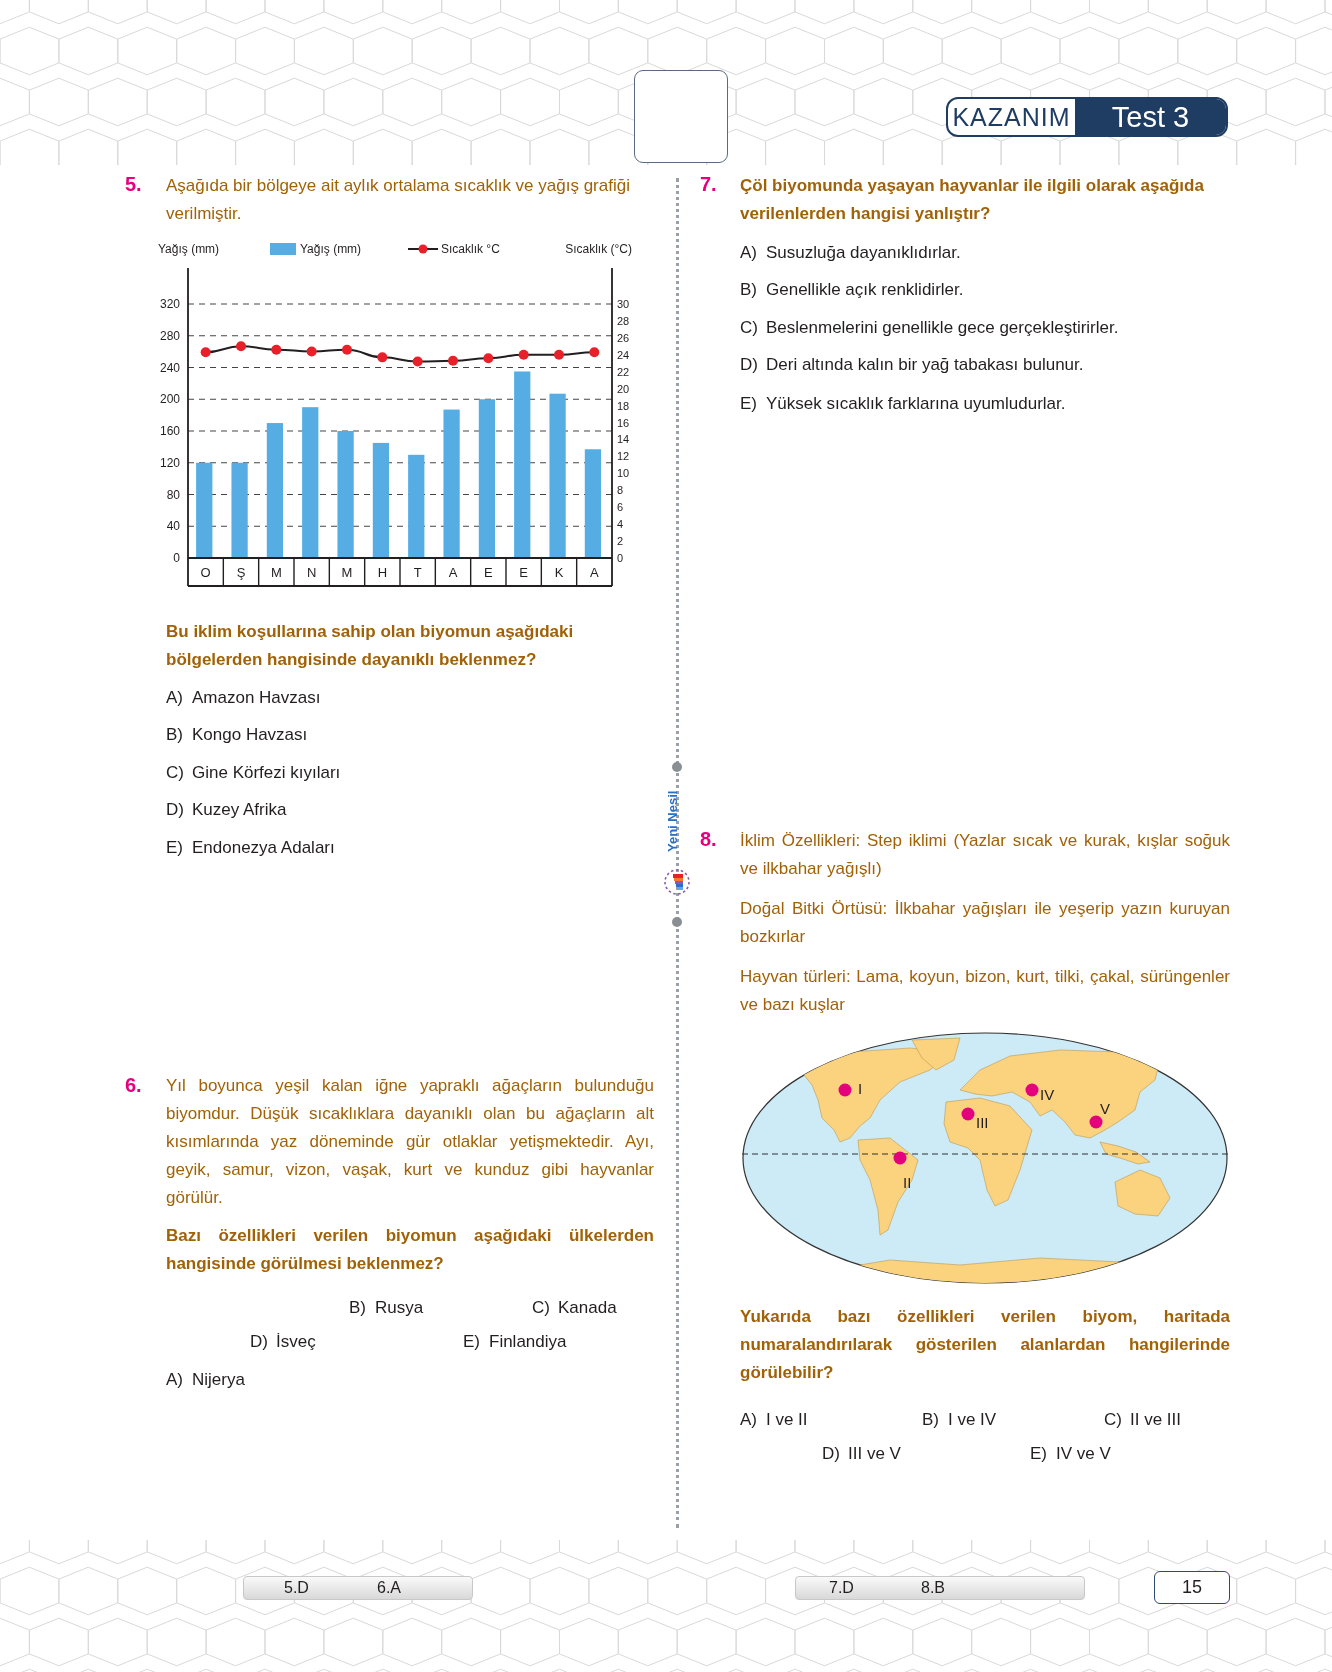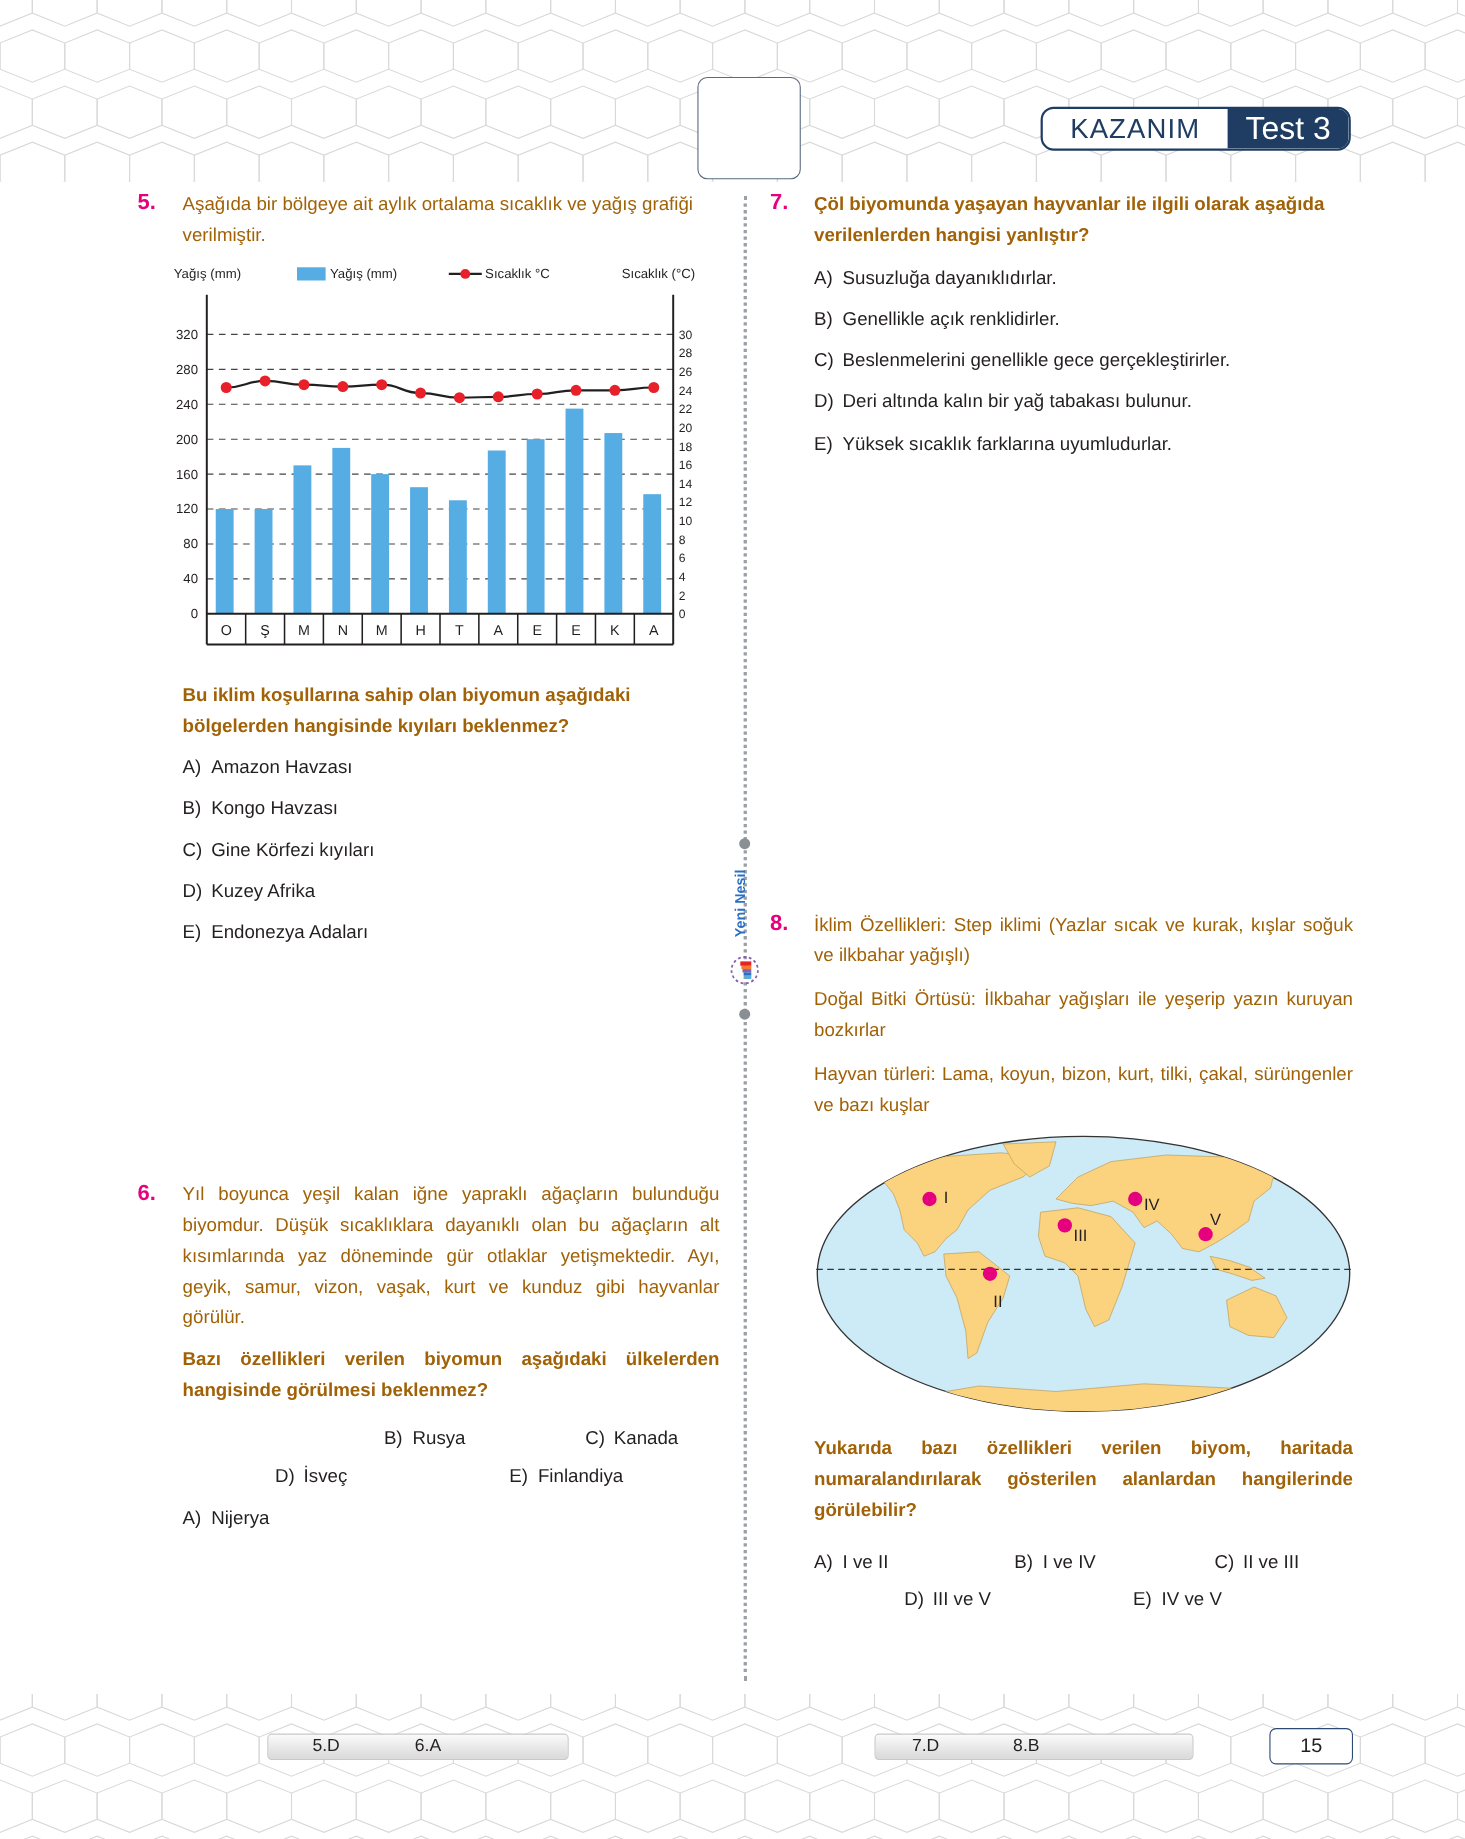--- a/index.html
+++ b/index.html
@@ -4,21 +4,21 @@
 <style>
   * { box-sizing: border-box; margin: 0; padding: 0; }
   body { width: 1332px; height: 1672px; background: #ffffff; font-family: "Liberation Sans", sans-serif; color: #231f20; position: relative; overflow: hidden; }
   .hexbg { position: absolute; left: 0; width: 1332px; pointer-events: none; }
   .hexbg.top { top: 0; height: 165px; }
   .hexbg.bottom { top: 1540px; height: 132px; }
 
   .blank-box { position: absolute; left: 634px; top: 70px; width: 94px; height: 93px; border: 1.5px solid #5a6b80; border-radius: 9px; background: #fff; }
 
   .badge { position: absolute; left: 946px; top: 97px; width: 282px; height: 40px; border: 2px solid #1f3d63; border-radius: 12px; display: flex; overflow: hidden; background: #fff; }
-  .badge .kaz { width: 168px; display: flex; align-items: center; justify-content: center; color: #1f3d63; font-size: 25px; letter-spacing: 1px; }
+  .badge .kaz { width: 127px; display: flex; align-items: center; justify-content: center; color: #1f3d63; font-size: 25px; letter-spacing: 1px; }
   .badge .test { flex: 1; background: #1f3d63; color: #fff; display: flex; align-items: center; justify-content: center; font-size: 29px; }
 
   .divider { position: absolute; left: 676px; top: 178px; width: 0; height: 1350px; border-left: 3px dotted #9aa0a6; }
   .div-dot { position: absolute; left: 672px; width: 10px; height: 10px; border-radius: 50%; background: #8a8f94; }
   .brand { position: absolute; left: 661px; top: 790px; width: 32px; height: 110px; }
   .brand .txt { position: absolute; left: 4px; top: 62px; transform: rotate(-90deg); transform-origin: left top; color: #2a6fc2; font-weight: bold; font-size: 13px; white-space: nowrap; }
 
   .qnum { position: absolute; color: #e5007e; font-weight: bold; font-size: 20px; }
   .text { position: absolute; font-size: 17px; line-height: 28px; color: #a16207; }
   .just { text-align: justify; }
@@ -408,21 +408,21 @@
       <circle cx="267.6666666666667" cy="123.57333333333332" r="5" fill="#e8202a"></circle>
       <circle cx="303.00000000000006" cy="122.72666666666666" r="5" fill="#e8202a"></circle>
       <circle cx="338.33333333333337" cy="120.18666666666664" r="5" fill="#e8202a"></circle>
       <circle cx="373.6666666666667" cy="116.79999999999998" r="5" fill="#e8202a"></circle>
       <circle cx="409.00000000000006" cy="116.79999999999998" r="5" fill="#e8202a"></circle>
       <circle cx="444.33333333333337" cy="114.25999999999999" r="5" fill="#e8202a"></circle>
     </svg>
 </div>
 
 <div class="text bold" style="left:166px;top:618px;width:492px">
-  <span>Bu iklim koşullarına sahip olan biyomun aşağıdaki bölgelerden hangisinde kıyıları </span><span class="ul">beklenmez</span><span>?</span>
+  <span>Bu iklim koşullarına sahip olan biyomun aşağıdaki bölgelerden hangisinde dayanıklı </span><span class="ul">beklenmez</span><span>?</span>
 </div>
 <div class="opt" style="left:166px;top:688px"><span class="letter">A)</span><span>Amazon Havzası</span></div>
 <div class="opt" style="left:166px;top:725px"><span class="letter">B)</span><span>Kongo Havzası</span></div>
 <div class="opt" style="left:166px;top:763px"><span class="letter">C)</span><span>Gine Körfezi kıyıları</span></div>
 <div class="opt" style="left:166px;top:800px"><span class="letter">D)</span><span>Kuzey Afrika</span></div>
 <div class="opt" style="left:166px;top:838px"><span class="letter">E)</span><span>Endonezya Adaları</span></div>
 
 <div class="qnum" style="left:125px;top:1074px">6.</div>
 <div class="text just" style="left:166px;top:1072px;width:488px">Yıl boyunca yeşil kalan iğne yapraklı ağaçların bulunduğu biyomdur. Düşük sıcaklıklara dayanıklı olan bu ağaçların alt kısımlarında yaz döneminde gür otlaklar yetişmektedir. Ayı, geyik, samur, vizon, vaşak, kurt ve kunduz gibi hayvanlar görülür.</div>
 <div class="text bold just" style="left:166px;top:1222px;width:488px">
@@ -483,21 +483,21 @@
   </svg>
 </div>
 
 <div class="text bold just" style="left:740px;top:1303px;width:490px">Yukarıda bazı özellikleri verilen biyom, haritada numaralandırılarak gösterilen alanlardan hangilerinde görülebilir?</div>
 <div class="opt" style="left:740px;top:1410px"><span class="letter">A)</span><span>I ve II</span></div>
 <div class="opt" style="left:922px;top:1410px"><span class="letter">B)</span><span>I ve IV</span></div>
 <div class="opt" style="left:1104px;top:1410px"><span class="letter">C)</span><span>II ve III</span></div>
 <div class="opt" style="left:822px;top:1444px"><span class="letter">D)</span><span>III ve V</span></div>
 <div class="opt" style="left:1030px;top:1444px"><span class="letter">E)</span><span>IV ve V</span></div>
 
-<div class="foot-pill" style="left:243px;width:274px">
+<div class="foot-pill" style="left:243px;width:230px">
   <span style="left:40px">5.D</span>
   <span style="left:133px">6.A</span>
 </div>
 <div class="foot-pill" style="left:795px;width:290px">
   <span style="left:33px">7.D</span>
   <span style="left:125px">8.B</span>
 </div>
 <div class="page-no">15</div>
 
 </body></html>

